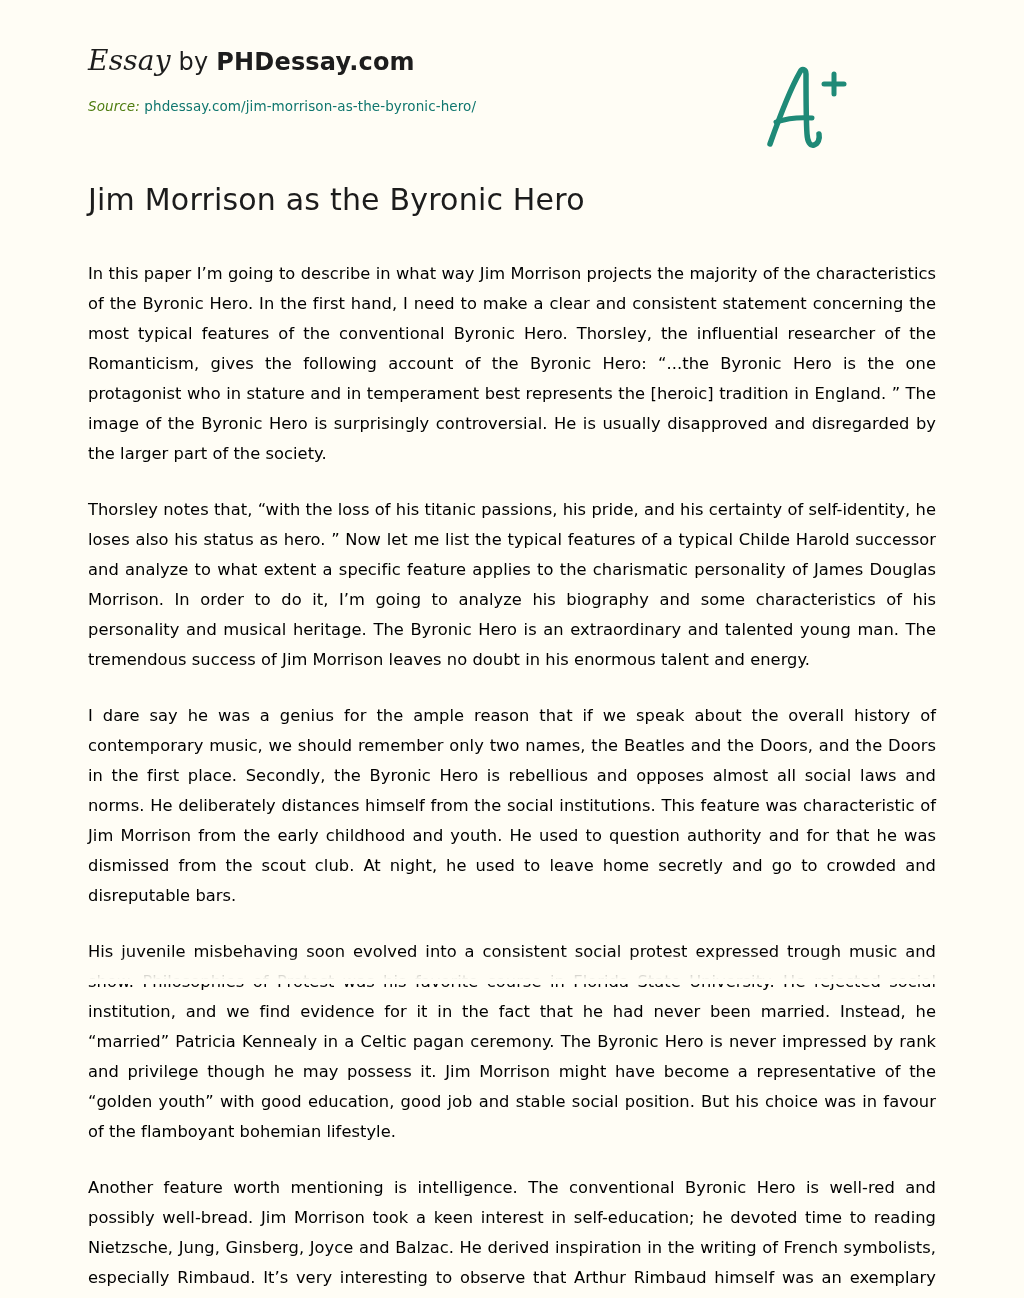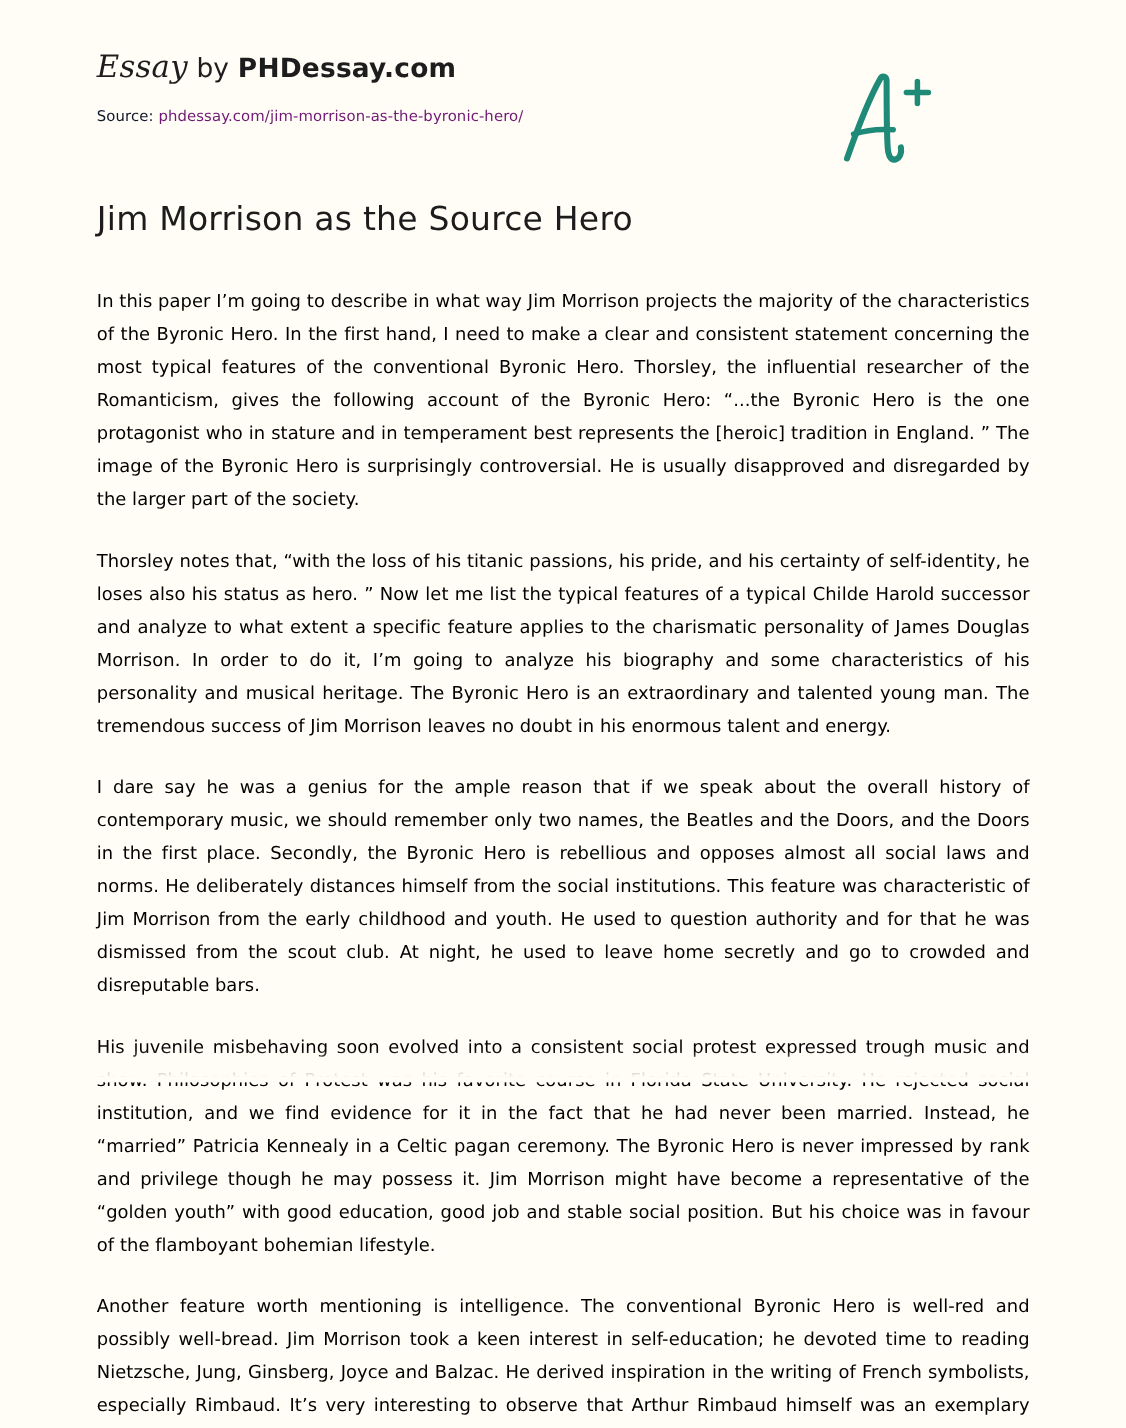--- a/index.html
+++ b/index.html
@@ -47,24 +47,25 @@
     font-weight: bold;
     font-size: 24px;
   }
   .source-line {
     margin-top: 20px;
     font-size: 13.5px;
     color: #8a8a8a;
     letter-spacing: 0.1px;
   }
   .source-line .src-label {
-    color: #0f172a;
+    color: #4d7c0f;
+    font-style: italic;
   }
   .source-line .src-url {
-    color: #701a75;
+    color: #0f766e;
     text-decoration: none;
   }
   
   .logo {
     position: absolute;
     right: 88px;
     top: 60px;
     width: 96px;
     height: 96px;
   }
@@ -123,21 +124,21 @@
     <div class="logo">
       <svg viewBox="0 0 96 96" width="96" height="96" aria-hidden="true">
         <path d="M18 84 C30 50, 40 26, 48 12 C50 8, 54 9, 54 14 C54 34, 54 60, 55 74 C55.5 82, 58 86, 62 85 C66 84, 68 79, 67 74" fill="none" stroke="#1f8a77" stroke-width="5.5" stroke-linecap="round"></path>
         <path d="M24 62 C36 58, 48 57, 60 58" fill="none" stroke="#1f8a77" stroke-width="5" stroke-linecap="round"></path>
         <path d="M72 24 L92 24" fill="none" stroke="#1f8a77" stroke-width="5" stroke-linecap="round"></path>
         <path d="M82 14 L82 34" fill="none" stroke="#1f8a77" stroke-width="5" stroke-linecap="round"></path>
       </svg>
     </div>
   </div>
 
-  <h1 class="doc-title">Jim Morrison as the Source Hero</h1>
+  <h1 class="doc-title">Jim Morrison as the Byronic Hero</h1>
 
   <div class="body-copy">
     <p>In this paper I’m going to describe in what way Jim Morrison projects the majority of the characteristics of the Byronic Hero. In the first hand, I need to make a clear and consistent statement concerning the most typical features of the conventional Byronic Hero. Thorsley, the influential researcher of the Romanticism, gives the following account of the Byronic Hero: “...the Byronic Hero is the one protagonist who in stature and in temperament best represents the [heroic] tradition in England. ” The image of the Byronic Hero is surprisingly controversial. He is usually disapproved and disregarded by the larger part of the society.</p>
     <p>Thorsley notes that, “with the loss of his titanic passions, his pride, and his certainty of self-identity, he loses also his status as hero. ” Now let me list the typical features of a typical Childe Harold successor and analyze to what extent a specific feature applies to the charismatic personality of James Douglas Morrison. In order to do it, I’m going to analyze his biography and some characteristics of his personality and musical heritage. The Byronic Hero is an extraordinary and talented young man. The tremendous success of Jim Morrison leaves no doubt in his enormous talent and energy.</p>
     <p>I dare say he was a genius for the ample reason that if we speak about the overall history of contemporary music, we should remember only two names, the Beatles and the Doors, and the Doors in the first place. Secondly, the Byronic Hero is rebellious and opposes almost all social laws and norms. He deliberately distances himself from the social institutions. This feature was characteristic of Jim Morrison from the early childhood and youth. He used to question authority and for that he was dismissed from the scout club. At night, he used to leave home secretly and go to crowded and disreputable bars.</p>
     <p>His juvenile misbehaving soon evolved into a consistent social protest expressed trough music and show. Philosophies of Protest was his favorite course in Florida State University. He rejected social institution, and we find evidence for it in the fact that he had never been married. Instead, he “married” Patricia Kennealy in a Celtic pagan ceremony. The Byronic Hero is never impressed by rank and privilege though he may possess it. Jim Morrison might have become a representative of the “golden youth” with good education, good job and stable social position. But his choice was in favour of the flamboyant bohemian lifestyle.</p>
     <p>Another feature worth mentioning is intelligence. The conventional Byronic Hero is well-red and possibly well-bread. Jim Morrison took a keen interest in self-education; he devoted time to reading Nietzsche, Jung, Ginsberg, Joyce and Balzac. He derived inspiration in the writing of French symbolists, especially Rimbaud. It’s very interesting to observe that Arthur Rimbaud himself was an exemplary Byronic Hero, with his dark passions and impressive talents. By the age of fifteen, Jim was a gifted poet and painter; some sources argue that Jim Morrison had an IQ of 149.</p>
   </div>
 
   <div class="page-fade"></div>

